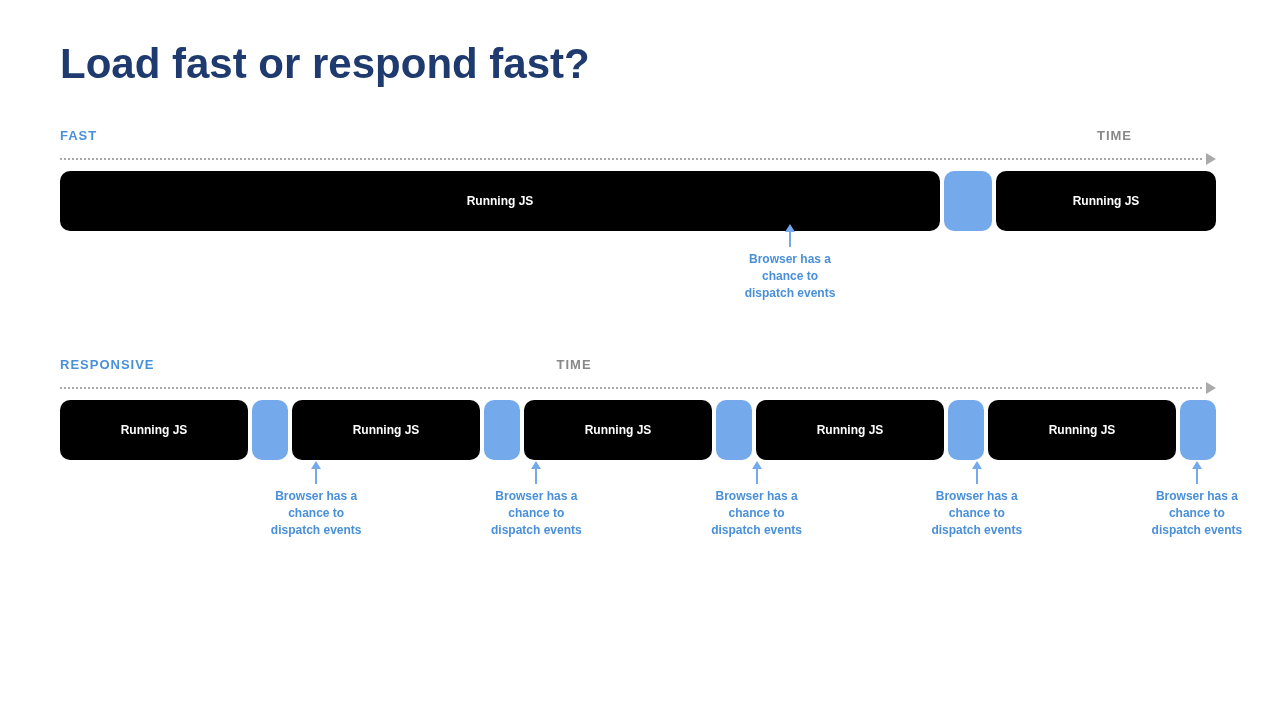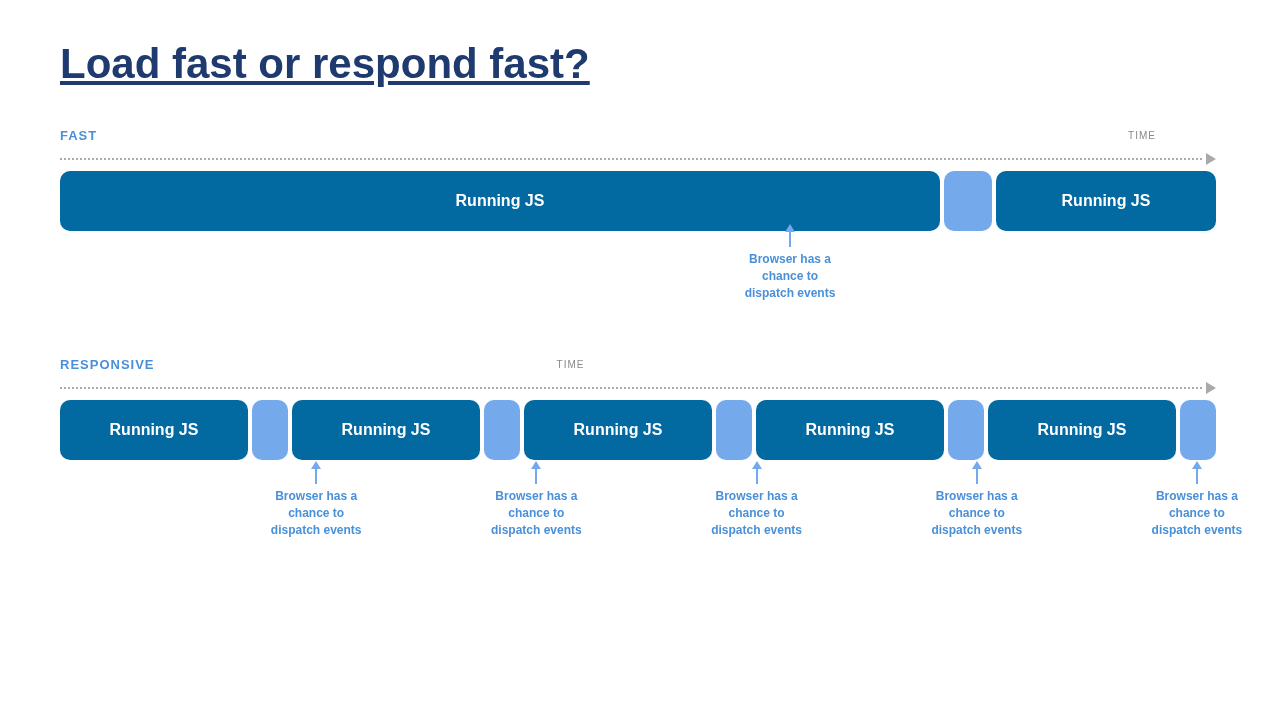--- a/index.html
+++ b/index.html
@@ -9,21 +9,20 @@
       width: 1276px;
       min-height: 717px;
       padding: 40px 60px;
     }
 
     .page-title {
       font-size: 42px;
       font-weight: 800;
       color: #1e3a6e;
       margin-bottom: 40px;
-      text-decoration: underline;
     }
 
     .section {
       margin-bottom: 36px;
     }
 
     .section-header {
       display: flex;
       align-items: center;
       margin-bottom: 10px;
@@ -31,26 +30,26 @@
     }
 
     .section-label {
       font-size: 13px;
       font-weight: 700;
       letter-spacing: 1px;
       color: #4a90d9;
     }
 
     .section-time {
-      font-size: 10px;
-      font-weight: 400;
+      font-size: 13px;
+      font-weight: 700;
       letter-spacing: 1px;
       color: #888;
       margin-left: auto;
-      margin-right: 60px;
+      margin-right: 84px;
     }
 
     .timeline-row {
       display: flex;
       align-items: center;
       width: 100%;
       position: relative;
       margin-bottom: 6px;
     }
 
@@ -79,25 +78,25 @@
     
     .fast-blocks {
       display: flex;
       align-items: stretch;
       gap: 4px;
       width: 100%;
       position: relative;
     }
 
     .block-running-js {
-      background: #0369a1;
+      background: #000000;
       border-radius: 10px;
       color: #fff;
       font-weight: 700;
-      font-size: 16px;
+      font-size: 12px;
       display: flex;
       align-items: center;
       justify-content: center;
       height: 60px;
     }
 
     .block-gap {
       background: #74aaec;
       border-radius: 10px;
       height: 60px;

